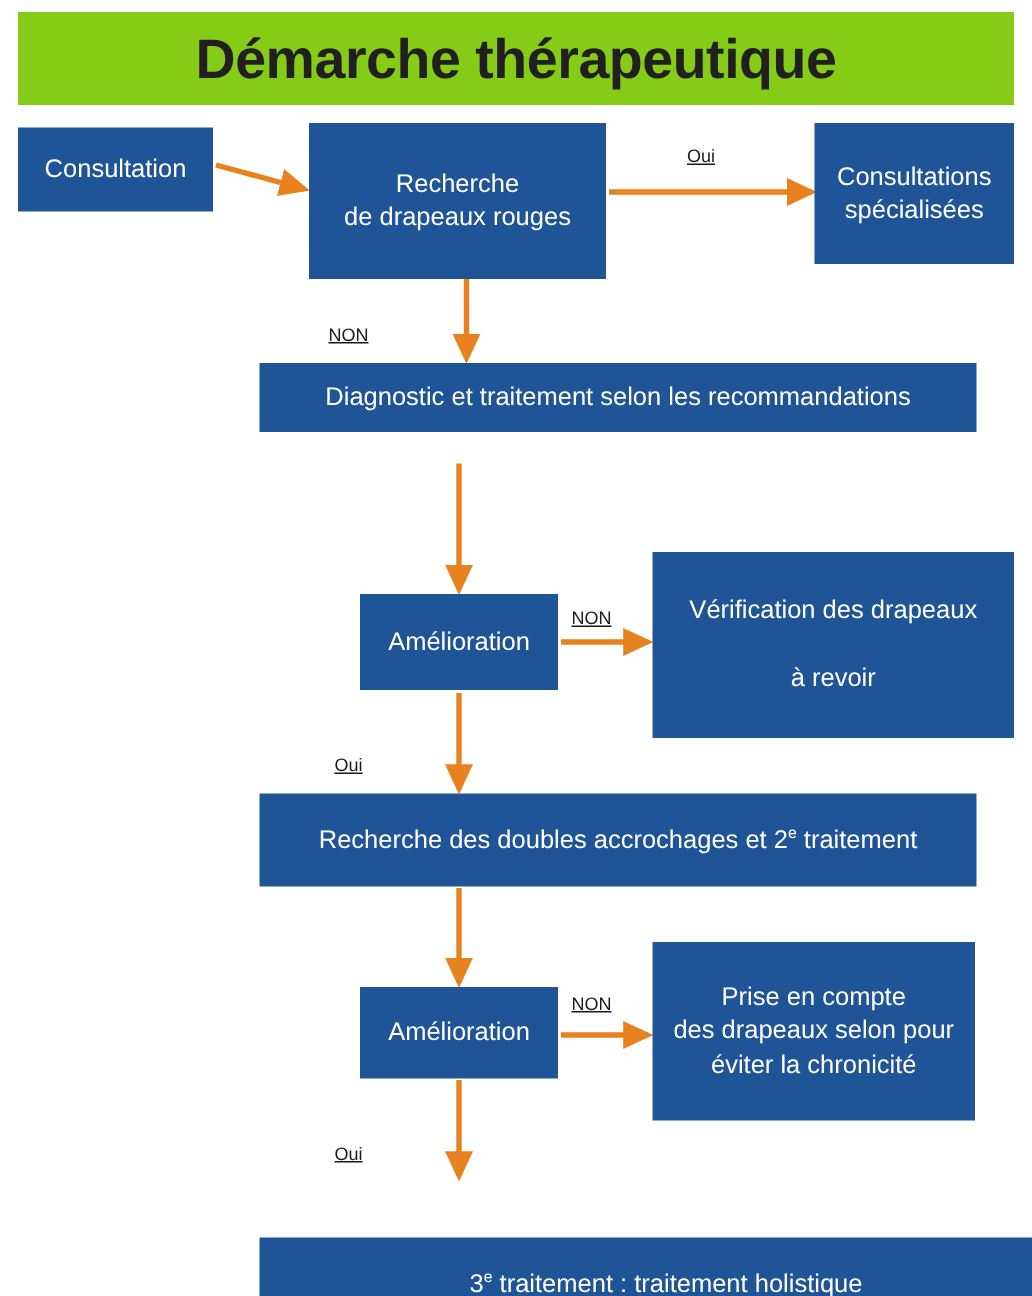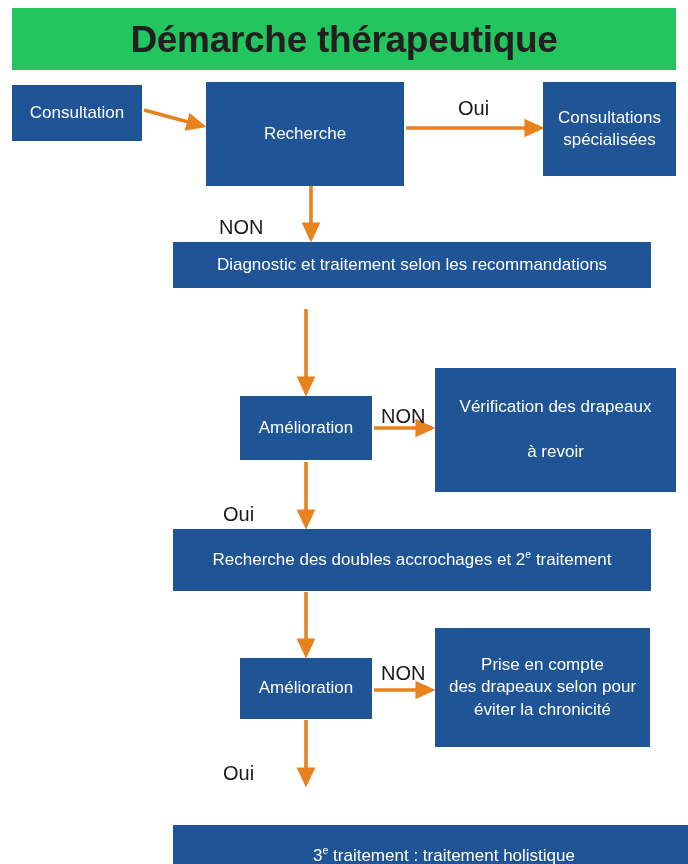--- a/index.html
+++ b/index.html
@@ -16,21 +16,21 @@
     height: 864px;
     background: #ffffff;
     overflow: hidden;
   }
   .banner {
     position: absolute;
     left: 12px;
     top: 8px;
     width: 664px;
     height: 62px;
-    background: #22c55e;
+    background: #84cc16;
     display: flex;
     align-items: center;
     justify-content: center;
   }
   .banner-title {
     font-size: 37px;
     font-weight: bold;
     color: #231F20;
     letter-spacing: -0.3px;
     line-height: 1;
@@ -44,23 +44,24 @@
     justify-content: center;
     text-align: center;
     font-size: 17px;
     line-height: 1.32;
     padding: 16px 6px;
     box-sizing: border-box;
   }
   .label {
     position: absolute;
     color: #1a1a1a;
-    font-size: 20px;
+    font-size: 12px;
     line-height: 1;
     white-space: nowrap;
+    text-decoration: underline;
   }
   .arrow-svg {
     position: absolute;
     left: 0;
     top: 0;
     width: 688px;
     height: 864px;
     pointer-events: none;
   }
   sup {
@@ -104,20 +105,21 @@
     <line x1="306" y1="720" x2="306" y2="784" stroke="#E8821E" stroke-width="3.6" marker-end="url(#ah)"></line>
   </svg>
 
   <div class="node" style="left:12px; top:85px; width:130px; height:56px;">
     <span>Consultation</span>
   </div>
 
   <div class="node" style="left:206px; top:82px; width:198px; height:104px;">
     <span>
       <span>Recherche</span><br>
+      <span>de drapeaux rouges</span>
     </span>
   </div>
 
   <div class="node" style="left:543px; top:82px; width:133px; height:94px;">
     <span>
       <span>Consultations</span><br>
       <span>spécialisées</span>
     </span>
   </div>
 

